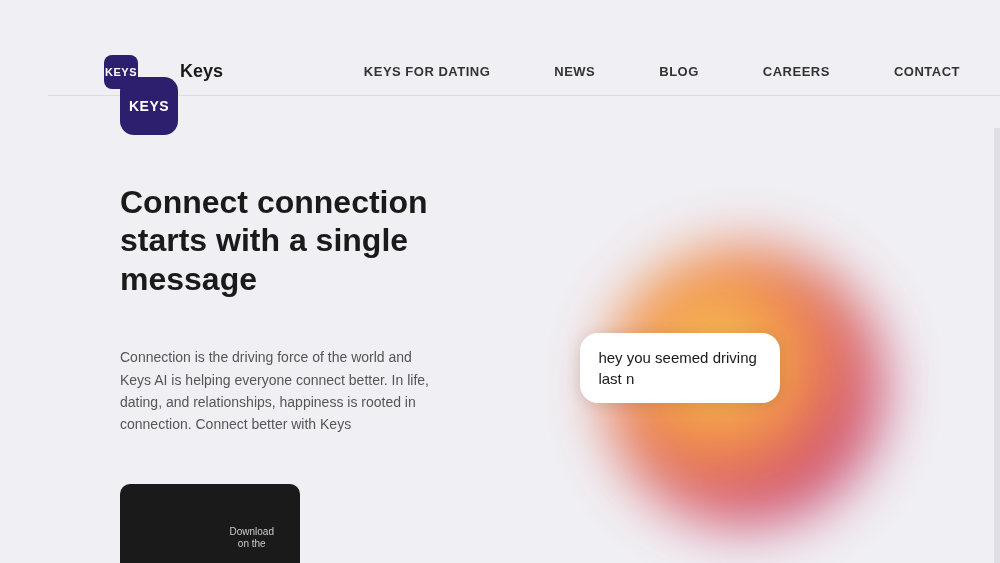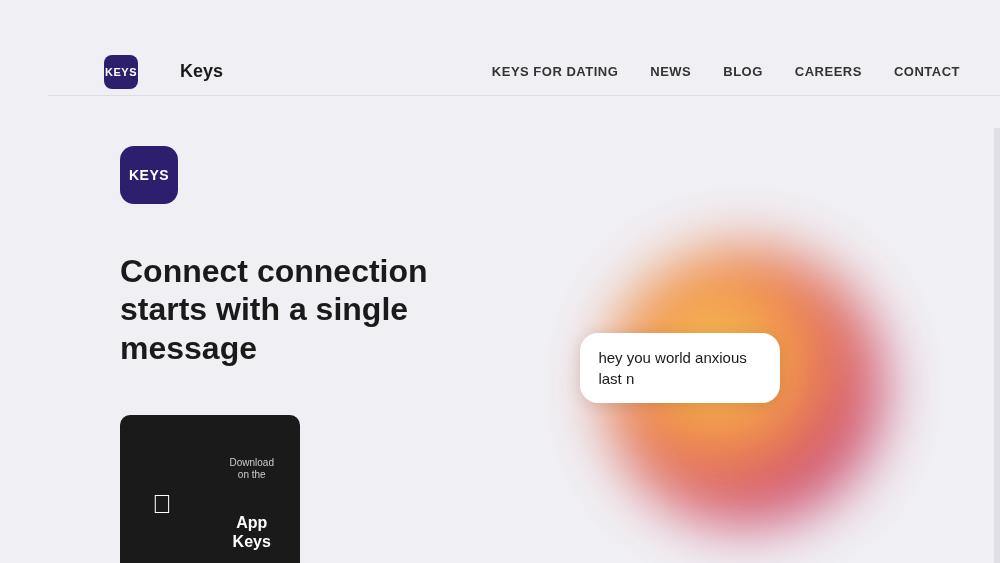--- a/index.html
+++ b/index.html
@@ -48,20 +48,21 @@
 
     .logo-text {
       font-size: 18px;
       font-weight: 600;
       color: #1a1a1a;
     }
 
     .nav-right {
       display: flex;
       align-items: flex-end;
+      gap: 32px;
     }
 
     .nav-link {
       font-size: 13px;
       font-weight: 600;
       color: #333;
       text-transform: uppercase;
       letter-spacing: 0.5px;
       cursor: pointer;
       text-decoration: none;
@@ -233,31 +234,32 @@
 
 <div class="main">
 
   <div class="left-section">
     <div class="app-logo">
       <span>KEYS</span>
     </div>
 
     <h1 class="headline">Connect connection starts with a single message</h1>
 
+    <p class="subtext">Connection is the driving force of the world and Keys AI is helping everyone connect better. In life, dating, and relationships, happiness is rooted in connection. Connect better with Keys</p>
 
     <button class="app-store-btn">
       <span class="apple-icon"></span>
       <div class="app-store-text">
         <span class="download-label">Download on the</span>
         <span class="store-name">App Keys</span>
       </div>
     </button>
   </div>
 
   <div class="right-section">
     <div class="blob"></div>
-    <div class="message-bubble">hey you world anxious last n</div>
+    <div class="message-bubble">hey you seemed driving last n</div>
   </div>
 
   <div class="scrollbar">
     <div class="scrollbar-thumb"></div>
   </div>
 </div>
 
 </body></html>

